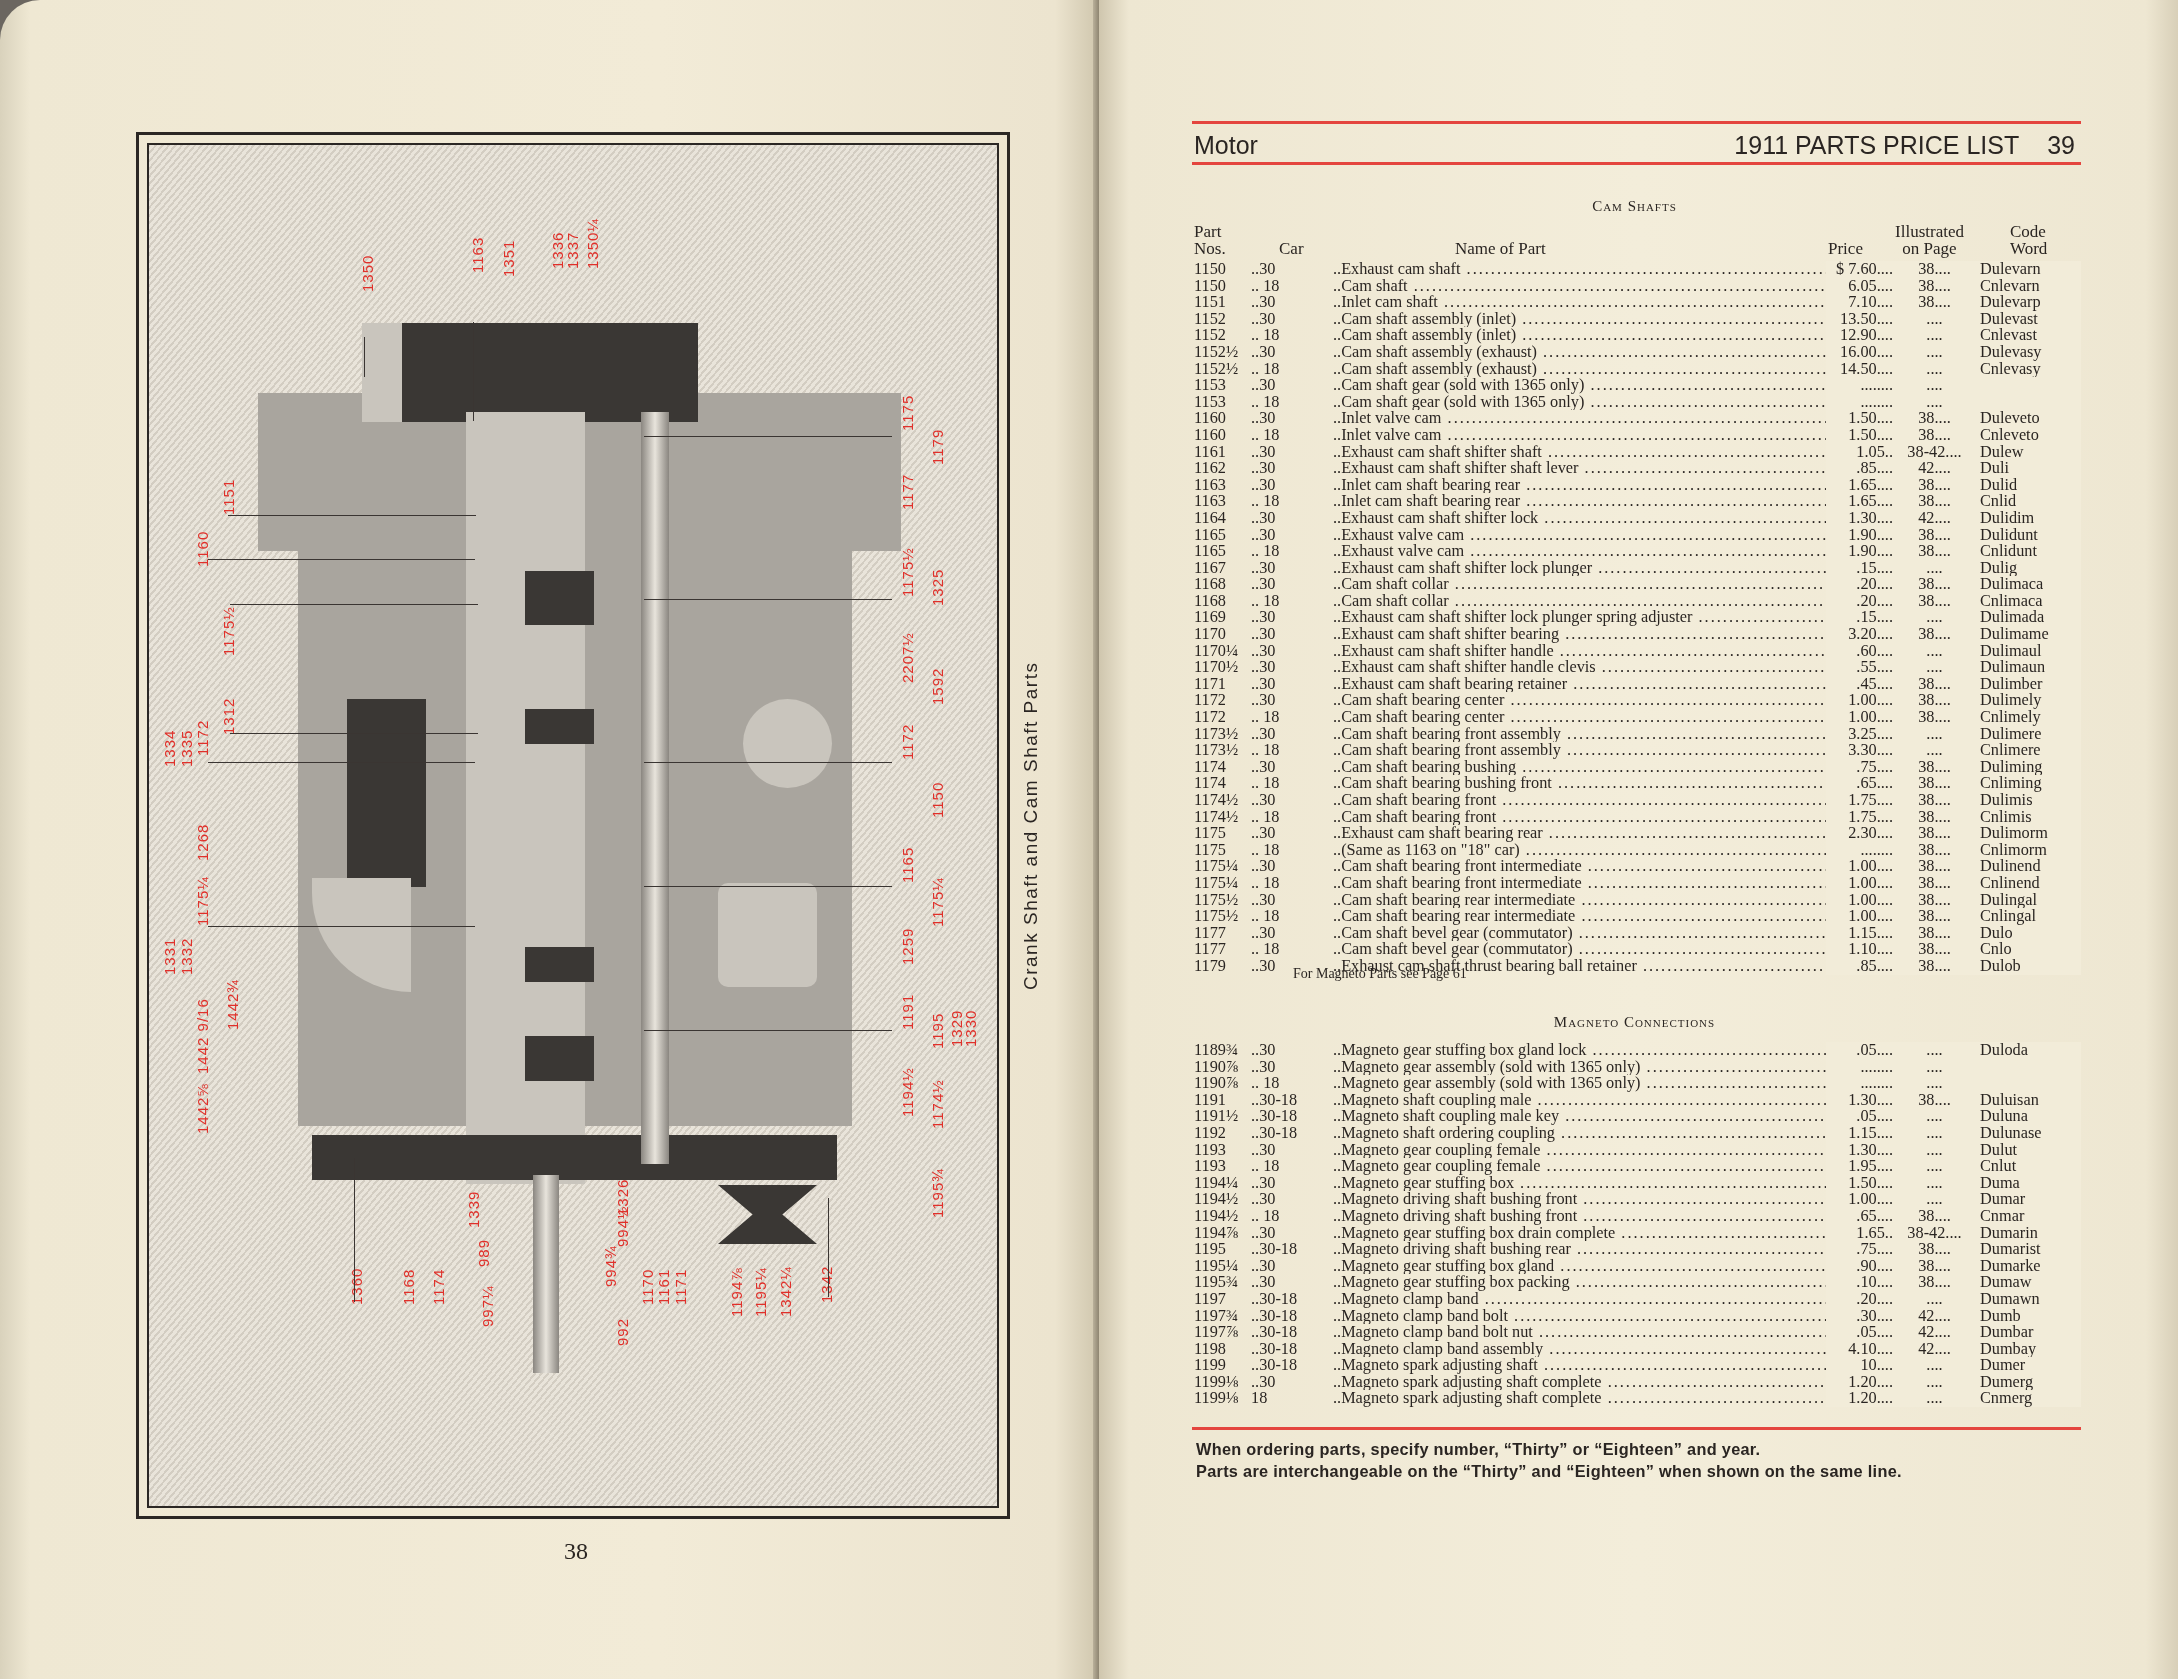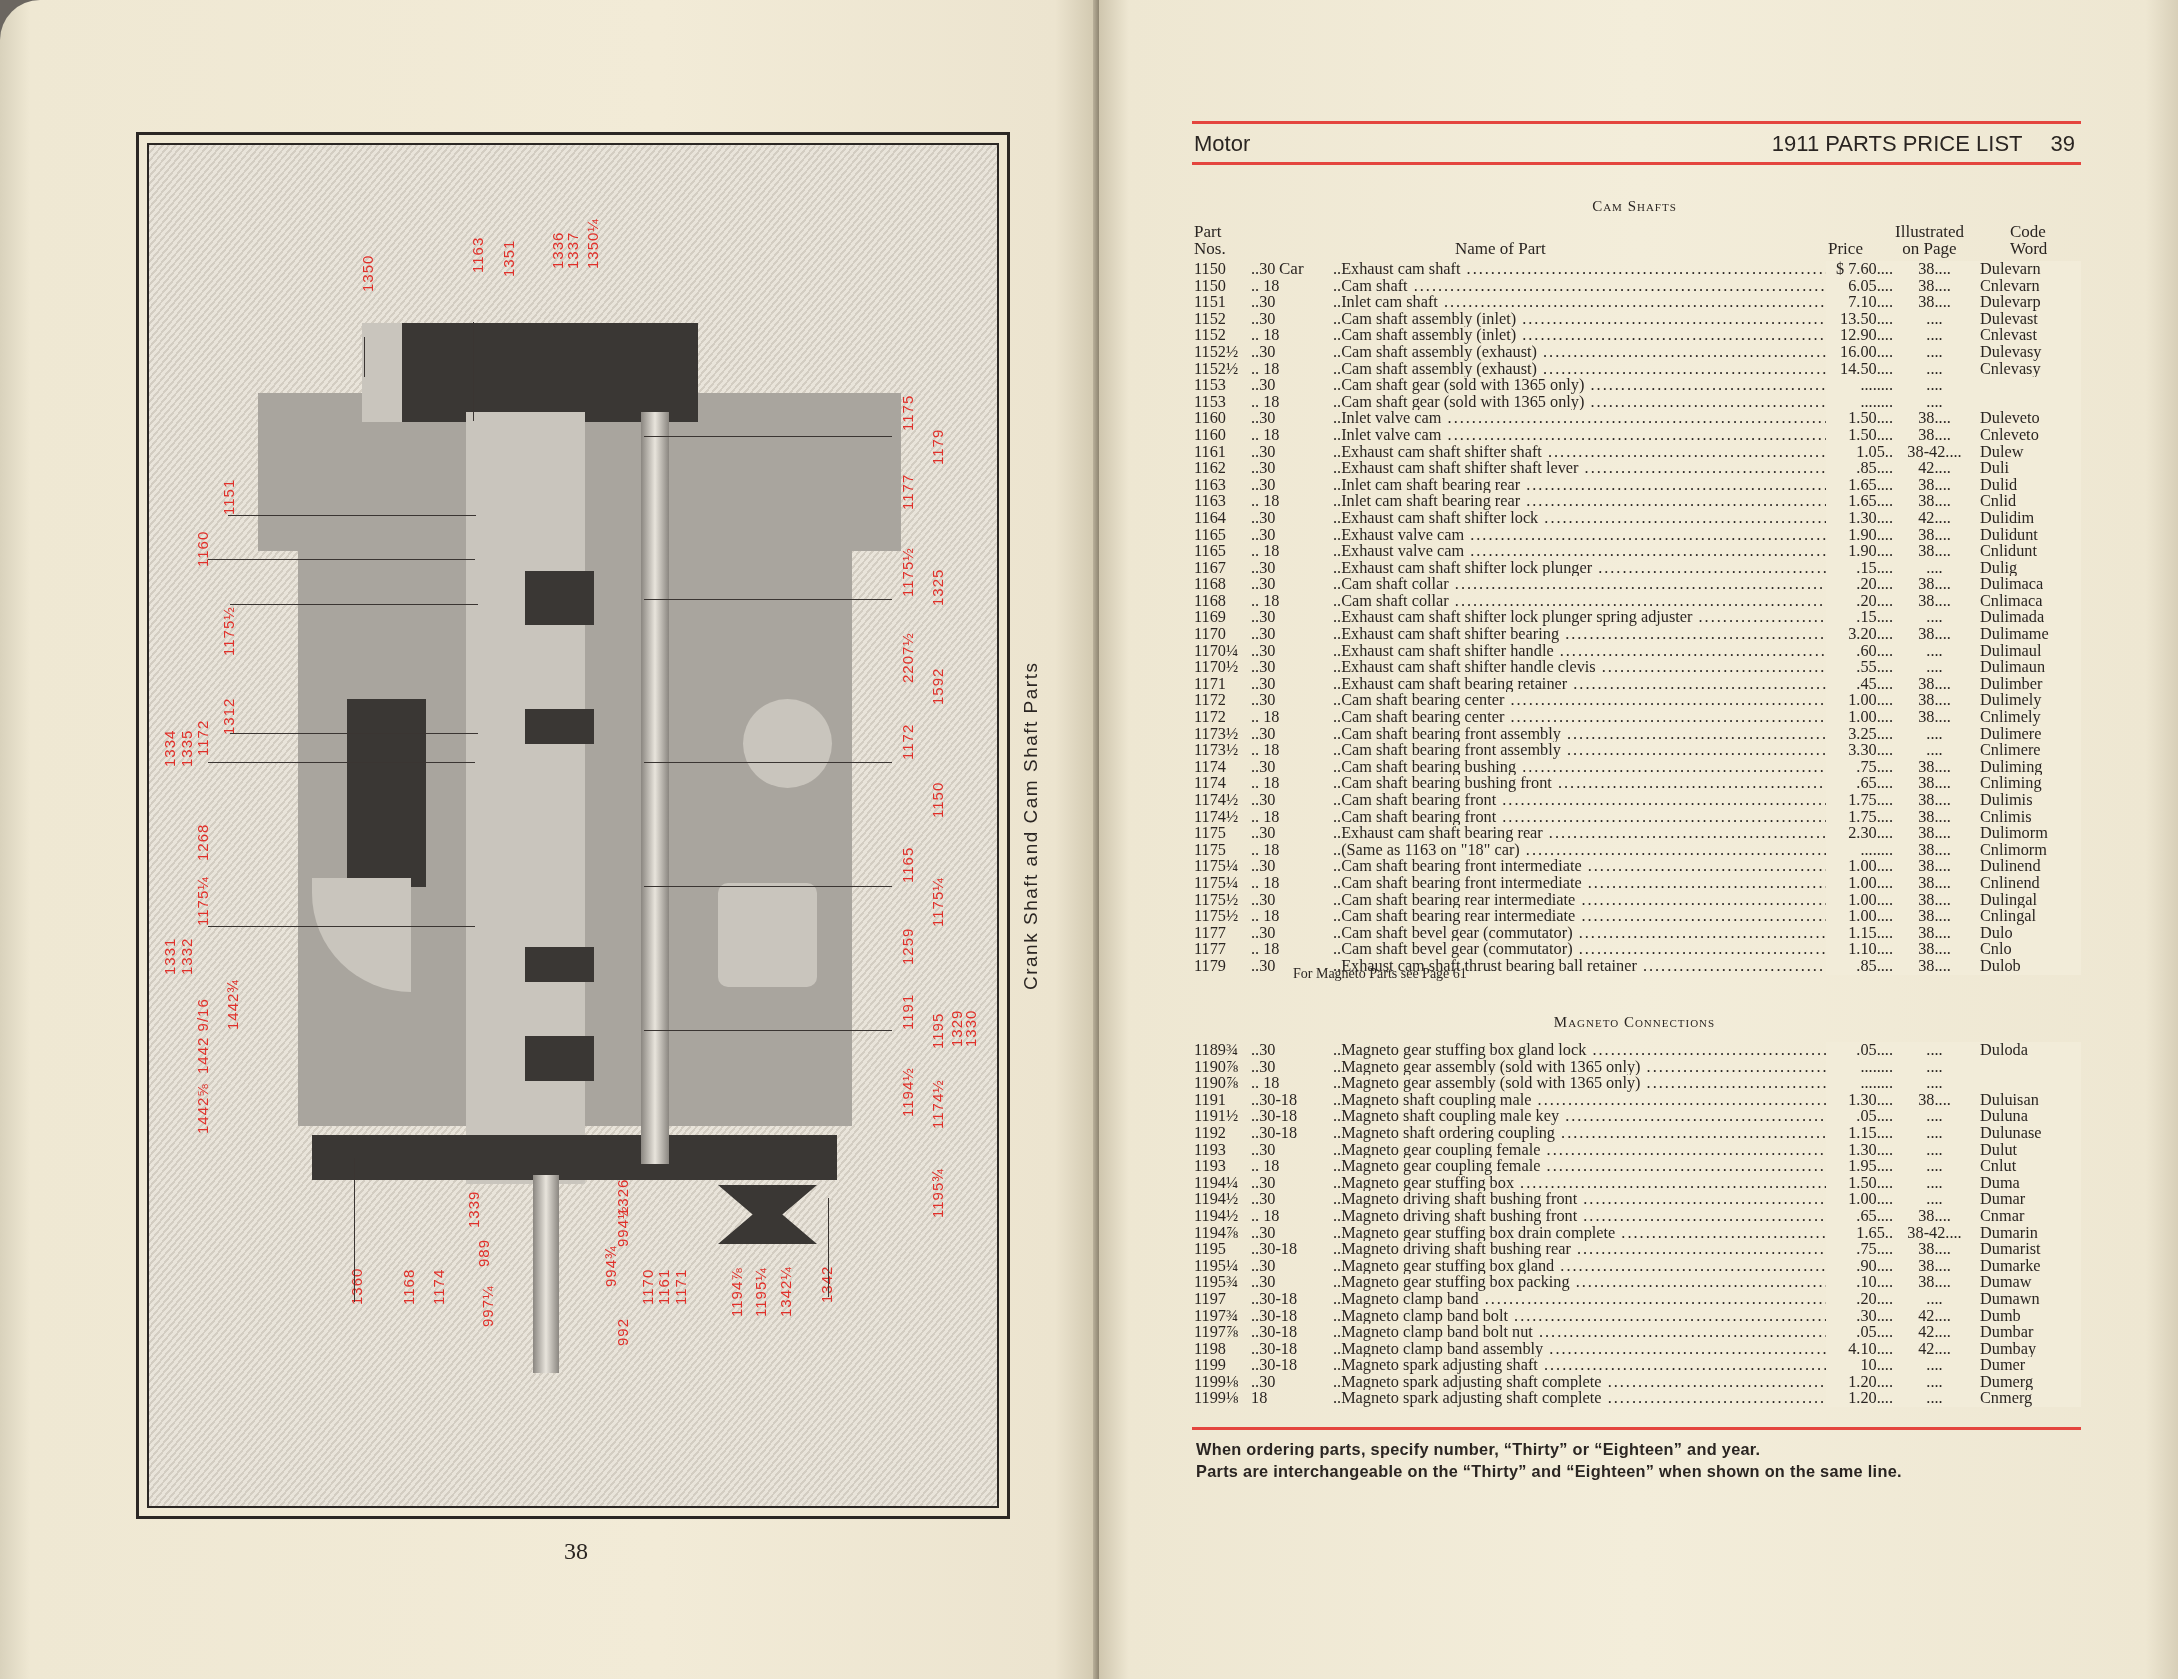--- a/index.html
+++ b/index.html
@@ -19,21 +19,21 @@
   .casting.mid { background:#a9a59e; }
   .shaft { position:absolute; background:linear-gradient(90deg,#8a8680,#e8e4dc,#8a8680); }
   .callout { position:absolute; height:1px; background:#3a3532; }
   .vcallout { position:absolute; width:1px; background:#3a3532; }
   .lbl { position:absolute; color:#e0302a; font-family:"Liberation Sans", sans-serif; font-size:15px; white-space:nowrap; transform:rotate(-90deg); transform-origin:left top; letter-spacing:1px; }
   .side-caption { position:absolute; left:1020px; top:990px; transform:rotate(-90deg); transform-origin:left top; font-family:"Liberation Sans", sans-serif; font-size:19px; letter-spacing:1.5px; color:#2a2522; white-space:nowrap; }
   .page-num-left { position:absolute; left:564px; top:1538px; font-size:24px; }
 
   
   .rule-red { position:absolute; left:1192px; width:889px; height:3px; background:#e4453e; }
-  .running-head { position:absolute; left:1194px; top:131px; width:881px; height:30px; font-family:"Liberation Sans", sans-serif; font-size:22px; }
+  .running-head { position:absolute; left:1194px; top:131px; width:881px; height:30px; font-family:"Liberation Sans", sans-serif; font-size:25px; }
   .running-head .l { position:absolute; left:0; top:0; }
   .running-head .r { position:absolute; right:0; top:0; }
   .running-head .r .pg { margin-left:28px; }
   .section-title { position:absolute; left:1194px; width:881px; text-align:center; font-size:15px; font-variant:small-caps; letter-spacing:1px; }
   .colhead { position:absolute; font-size:17px; line-height:17px; color:#2a2522; }
   .rows { position:absolute; left:1194px; width:887px; }
   .row { position:relative; height:16.6px; font-size:16.3px; line-height:16.6px; white-space:nowrap; }
   .row span { position:absolute; top:0; }
   .c-no { left:0; width:57px; }
   .c-car { left:57px; width:81px; }
@@ -166,21 +166,21 @@
   </span>
 </div>
 <div class="rule-red" style="top:162px;"></div>
 
 <div class="section-title" style="top:198px;">Cam Shafts</div>
 
 <div class="colhead" style="left:1194px;top:223px;">
   <div>Part</div>
   <div>Nos.</div>
 </div>
-<div class="colhead" style="left:1279px;top:240px;margin-top:20px;">Car</div>
+<div class="colhead" style="left:1279px;top:240px;">Car</div>
 <div class="colhead" style="left:1455px;top:240px;">Name of Part</div>
 <div class="colhead" style="left:1828px;top:240px;">Price</div>
 <div class="colhead" style="left:1885px;top:223px;text-align:center;width:89px;">
   <div>Illustrated</div>
   <div>on Page</div>
 </div>
 <div class="colhead" style="left:2010px;top:223px;width:67px;">
   <div>Code</div>
   <div>Word</div>
 </div>

